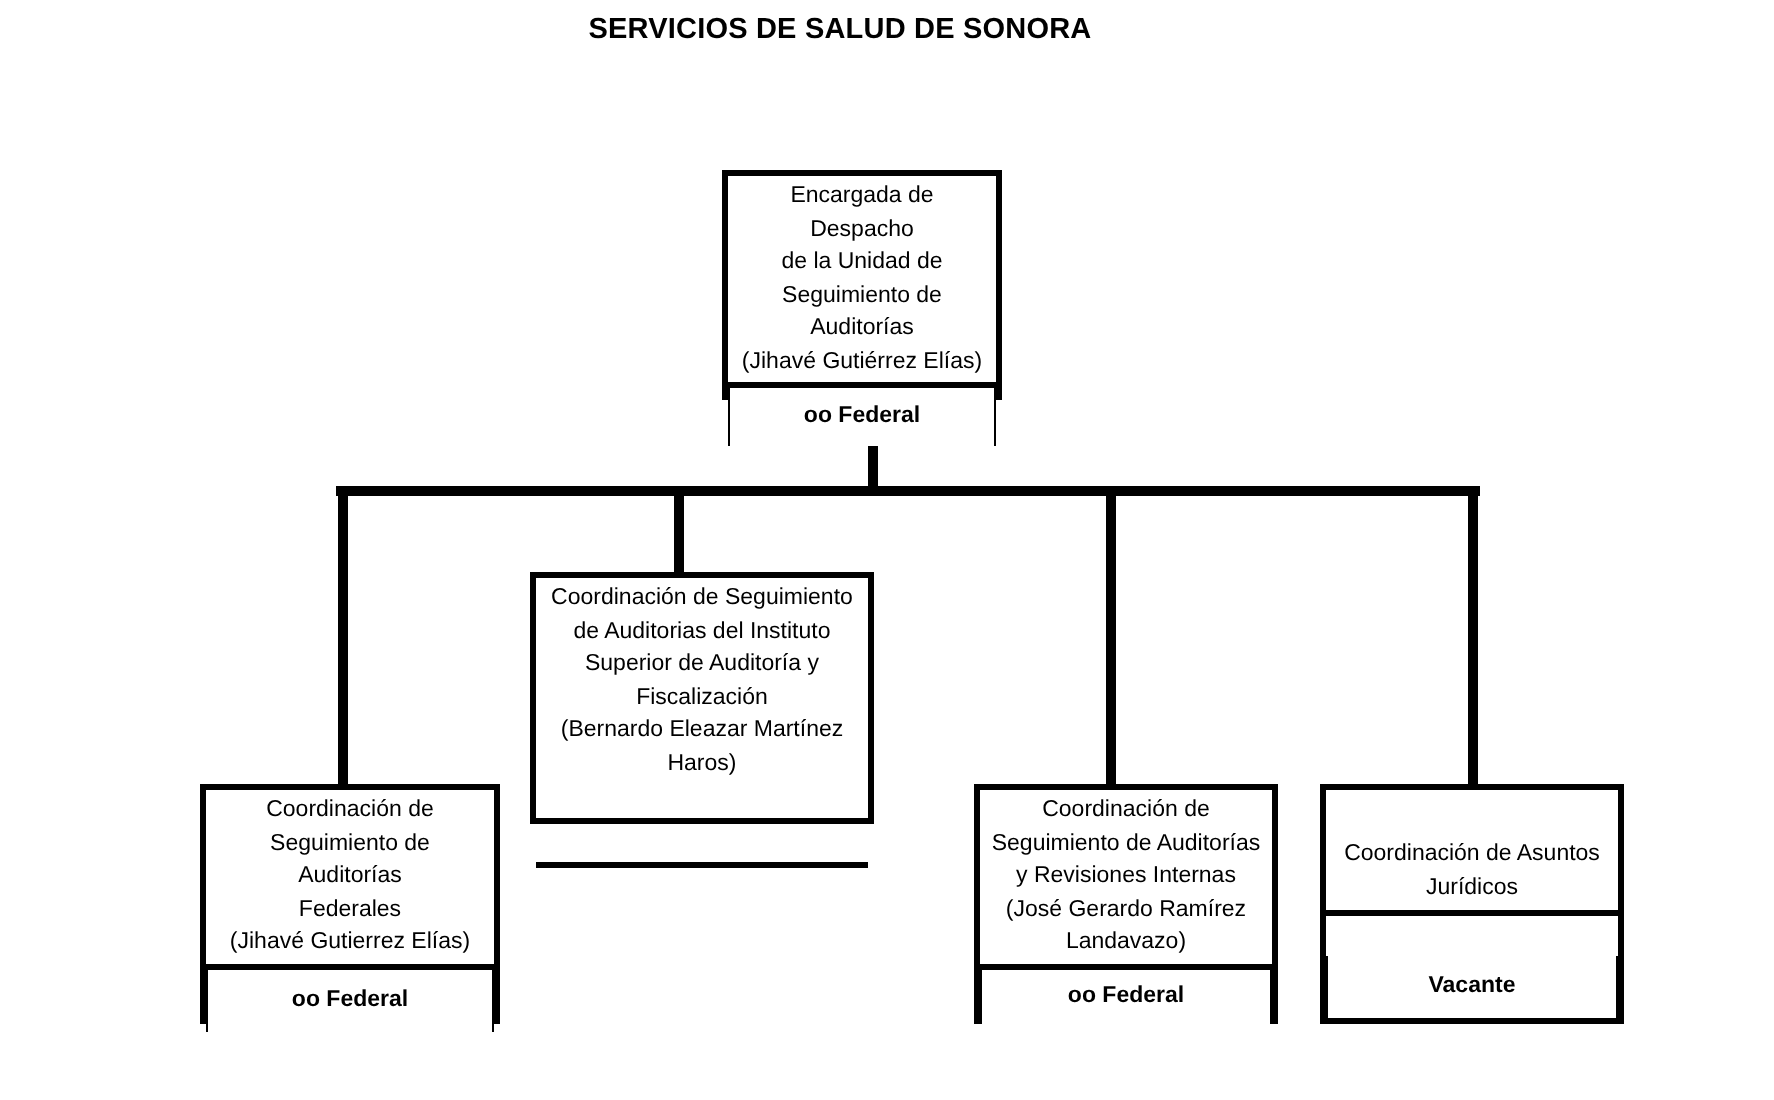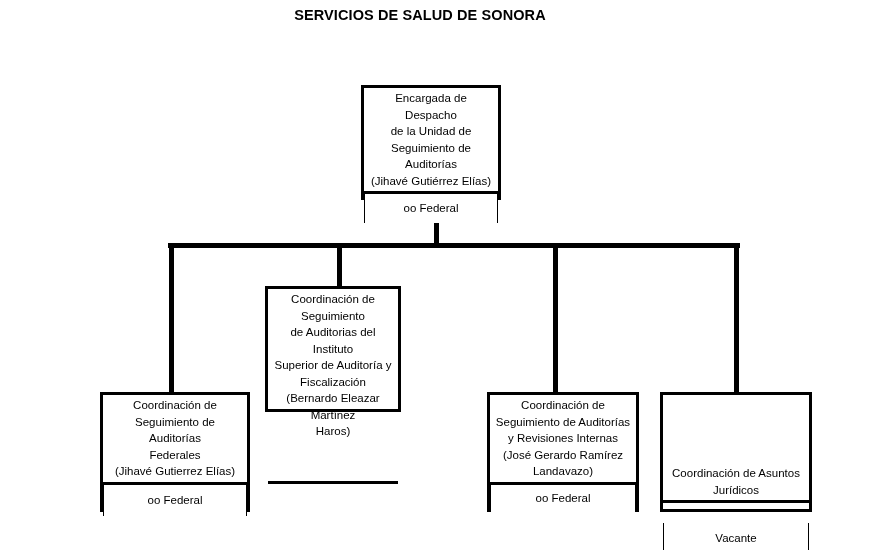--- a/index.html
+++ b/index.html
@@ -74,20 +74,21 @@
     justify-content: center;
     border-left: 1px solid #000000;
     border-right: 1px solid #000000;
     background: #ffffff;
   }
   .footer-text {
     text-align: center;
     font-size: 11.5px;
     line-height: 15px;
     color: #000000;
+    font-weight: bold;
   }
 </style>
 </head>
 <body>
 
 <div id="canvas">
 
   <div class="chart-title" id="title-line-1">SERVICIOS DE SALUD DE SONORA</div>
 
   <div class="connector" style="left:434px; top:200px; width:5px; height:47px;"></div>
@@ -103,21 +104,21 @@
 de la Unidad de
 Seguimiento de Auditorías
 (Jihavé Gutiérrez Elías)</div>
     </div>
     <div class="box-divider"></div>
     <div class="box-footer" style="height:29px;">
       <div class="footer-text">oo Federal</div>
     </div>
   </div>
 
-  <div class="org-box" style="left:265px; top:286px; width:136px; height:126px;gap:39px;">
+  <div class="org-box" style="left:265px; top:286px; width:172px; height:126px;gap:39px;">
     <div class="box-body">
       <div class="box-title">Coordinación de Seguimiento
 de Auditorias del Instituto
 Superior de Auditoría y
 Fiscalización
 (Bernardo Eleazar Martínez
 Haros)</div>
     </div>
     <div class="box-divider"></div>
   </div>
@@ -143,21 +144,21 @@
 (José Gerardo Ramírez
 Landavazo)</div>
     </div>
     <div class="box-divider"></div>
     <div class="box-footer" style="height:27px;">
       <div class="footer-text">oo Federal</div>
     </div>
   </div>
 
   <div class="org-box" style="left:660px; top:392px; width:152px; height:120px;">
-    <div class="box-body" style="align-items:flex-start; padding-top:24px;margin-top:46px;">
+    <div class="box-body" style="align-items:flex-start; padding-top:24px;">
       <div class="box-title">Coordinación de Asuntos
 Jurídicos</div>
     </div>
     <div class="box-divider"></div>
     <div class="box-footer" style="height:31px;margin-top:20px;">
       <div class="footer-text">Vacante</div>
     </div>
   </div>
 
 </div>

